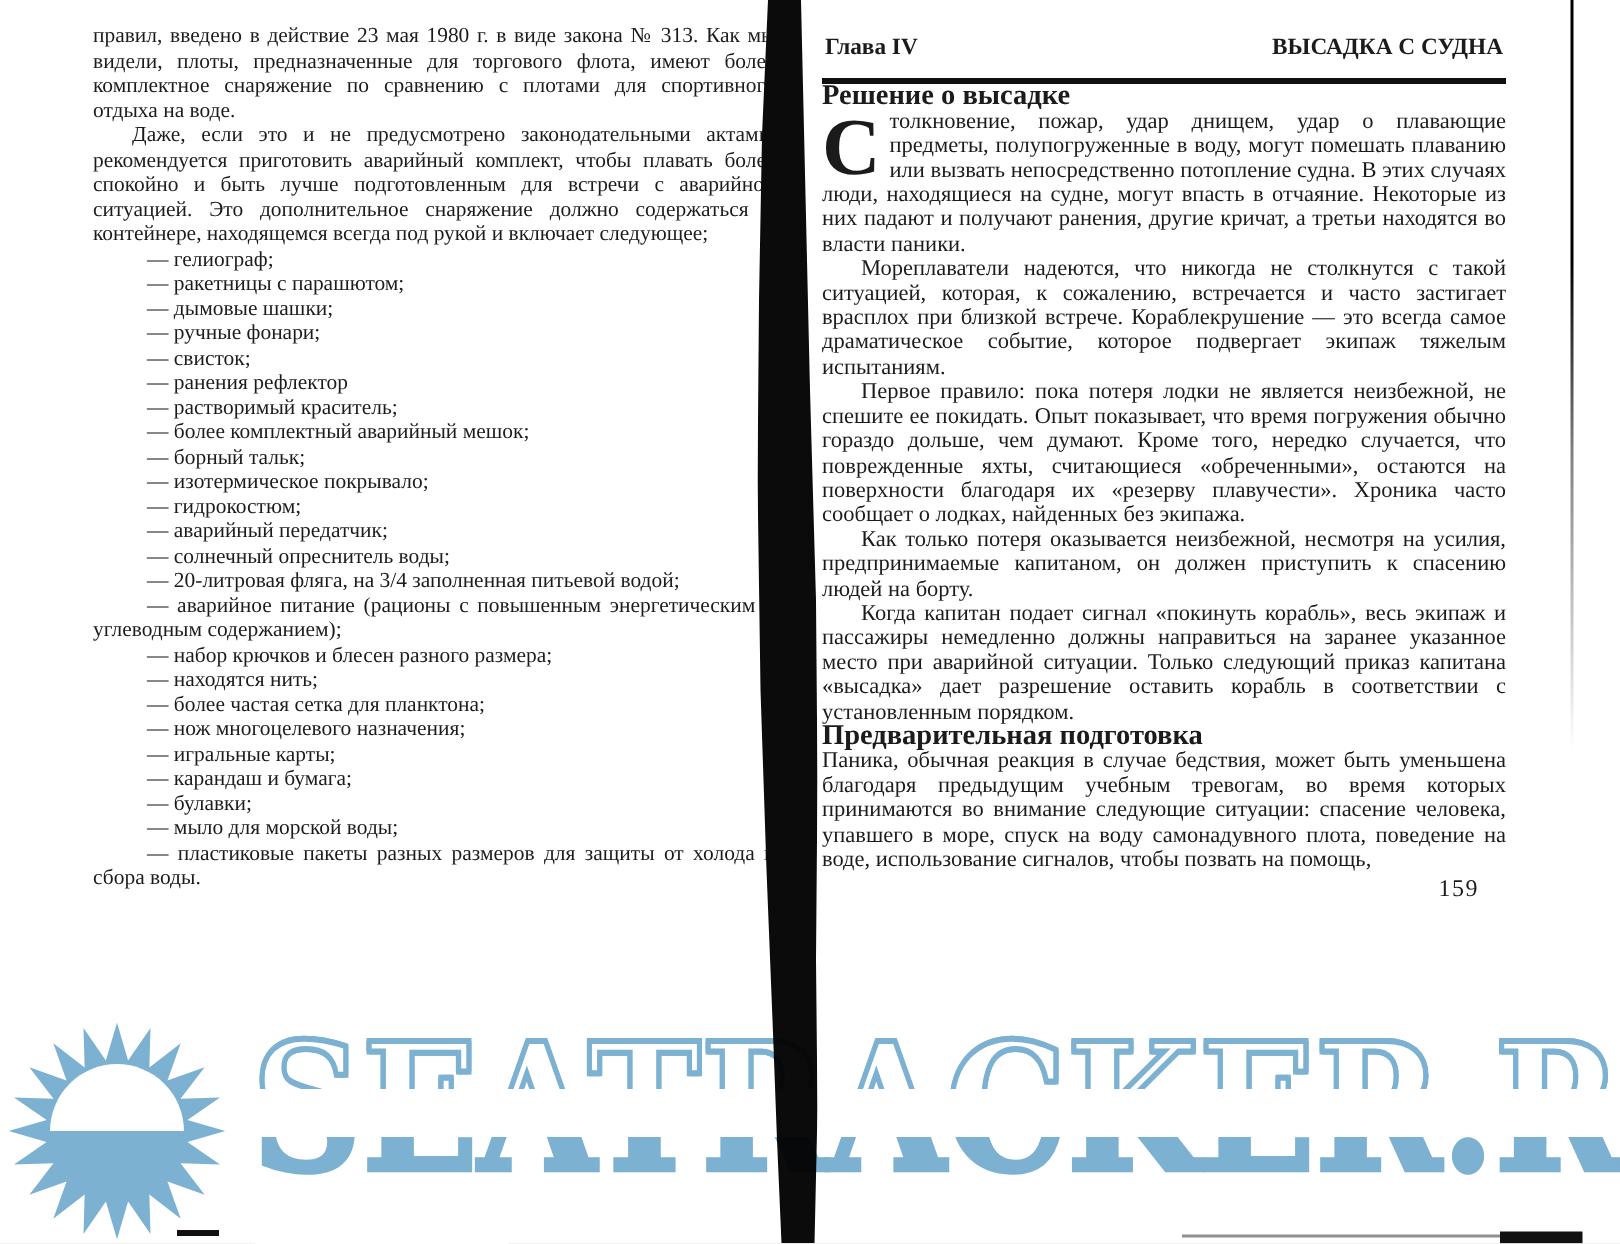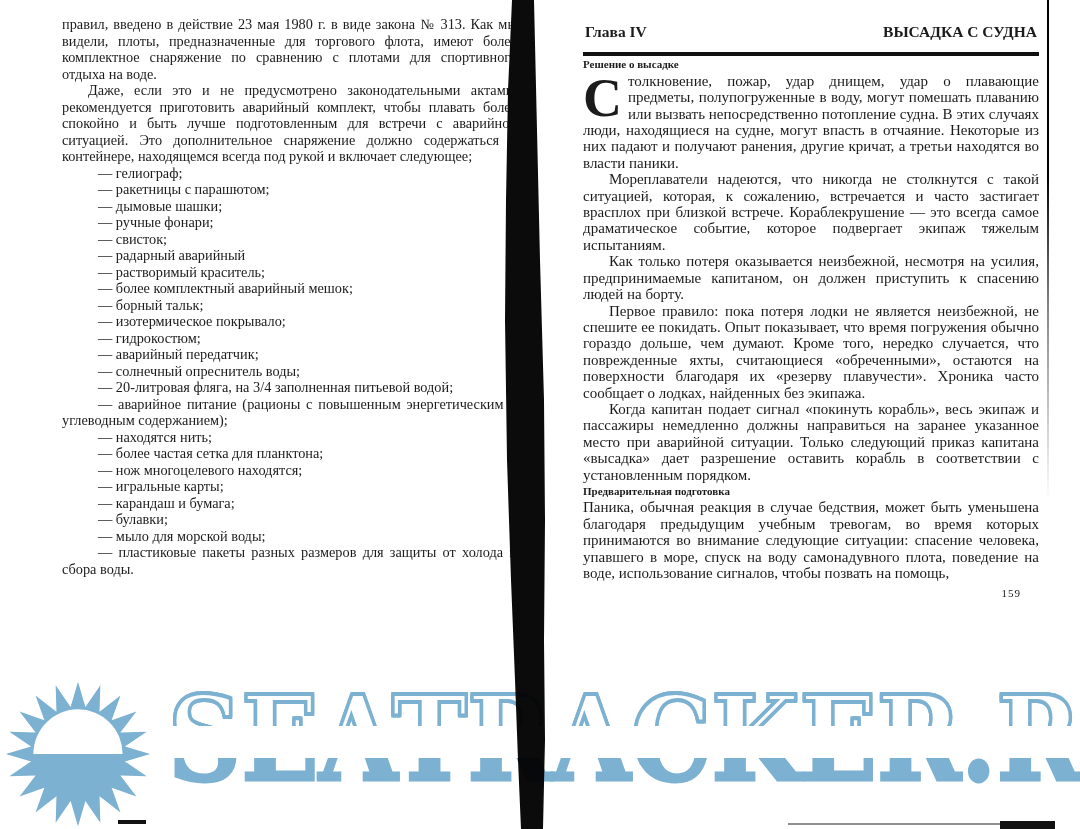--- a/index.html
+++ b/index.html
@@ -9,32 +9,32 @@
   
   .left-col{position:absolute;left:62px;top:16px;width:455px;
             font-size:14.3px;line-height:16.5px;text-align:justify;}
   .left-col p{margin:0;}
   .body-par{text-indent:26px;}
   .body-par.first{text-indent:0;}
   .list-item{text-indent:36px;margin:0;}
 
   
   .right-col{position:absolute;left:548px;top:16px;width:456px;
-             font-size:15px;line-height:16.4px;text-align:justify;margin-left:35px;}
+             font-size:15px;line-height:16.4px;text-align:justify;}
   .right-col p{margin:0;}
   .chapter-header{display:flex;justify-content:space-between;align-items:baseline;
                   font-weight:bold;font-size:15.5px;padding:8px 2px 12px 2px;text-align:left;}
   .header-rule{border:0;border-top:4px solid #101010;margin:0;}
-  .section-heading{font-weight:bold;font-size:11px;text-align:left;margin:0;}
+  .section-heading{font-weight:bold;font-size:19px;text-align:left;margin:0;}
   .sh1{margin-top:100px;margin-bottom:10px;}
   .sh2{margin-top:16px;margin-bottom:8px;}
   .dropcap{float:left;font-weight:bold;font-size:54px;line-height:44px;
            margin:3px 8px 0 0;letter-spacing:-2px;}
   .page-number{text-align:right;padding-right:18px;margin-top:4px !important;
-               font-size:11px;letter-spacing:1px;font-family:Liberation Serif, serif;}
+               font-size:16px;letter-spacing:1px;font-family:Liberation Serif, serif;}
 
   
   .gutter{position:absolute;left:500px;top:0;width:50px;height:829px;background:#0b0b0b;
           clip-path:polygon(12px 0,8px 90px,6px 200px,5px 320px,7px 460px,11px 580px,
                             15px 680px,18px 760px,21px 829px,43px 829px,45px 740px,
                             44px 640px,45px 520px,44px 400px,40px 260px,37px 130px,34px 0);}
   .right-edge-line{position:absolute;left:1047px;top:0;width:2px;height:500px;
                    background:linear-gradient(#000 0 35%,rgba(0,0,0,.5) 60%,transparent);}
   .bottom-gray-line{position:absolute;left:788px;top:823px;width:215px;height:2px;background:#8f8f8f;}
   .bottom-black-line{position:absolute;left:1000px;top:821px;width:55px;height:8px;background:#111;}
@@ -58,54 +58,55 @@
 <div class="page">
 
   <div class="left-col">
     <p class="body-par first">правил, введено в действие 23 мая 1980 г. в виде закона № 313. Как мы видели, плоты, предназначенные для торгового флота, имеют более комплектное снаряжение по сравнению с плотами для спортивного отдыха на воде.</p>
     <p class="body-par">Даже, если это и не предусмотрено законодательными актами, рекомендуется приготовить аварийный комплект, чтобы плавать более спокойно и быть лучше подготовленным для встречи с аварийной ситуацией. Это дополнительное снаряжение должно содержаться в контейнере, находящемся всегда под рукой и включает следующее;</p>
     <p class="list-item">— гелиограф;</p>
     <p class="list-item">— ракетницы с парашютом;</p>
     <p class="list-item">— дымовые шашки;</p>
     <p class="list-item">— ручные фонари;</p>
     <p class="list-item">— свисток;</p>
-    <p class="list-item">— радарный аварийный</p>
+    <p class="list-item">— ранения рефлектор</p>
     <p class="list-item">— растворимый краситель;</p>
     <p class="list-item">— более комплектный аварийный мешок;</p>
     <p class="list-item">— борный тальк;</p>
     <p class="list-item">— изотермическое покрывало;</p>
     <p class="list-item">— гидрокостюм;</p>
     <p class="list-item">— аварийный передатчик;</p>
     <p class="list-item">— солнечный опреснитель воды;</p>
     <p class="list-item">— 20-литровая фляга, на 3/4 заполненная питьевой водой;</p>
     <p class="list-item">— аварийное питание (рационы с повышенным энергетическим и углеводным содержанием);</p>
+    <p class="list-item">— набор крючков и блесен разного размера;</p>
     <p class="list-item">— находятся нить;</p>
     <p class="list-item">— более частая сетка для планктона;</p>
-    <p class="list-item">— нож многоцелевого находятся;</p>
+    <p class="list-item">— нож многоцелевого назначения;</p>
     <p class="list-item">— игральные карты;</p>
     <p class="list-item">— карандаш и бумага;</p>
     <p class="list-item">— булавки;</p>
     <p class="list-item">— мыло для морской воды;</p>
     <p class="list-item">— пластиковые пакеты разных размеров для защиты от холода и сбора воды.</p>
   </div>
 
   <div class="gutter"></div>
 
   <div class="right-col">
     <div class="chapter-header">
       <span>Глава IV</span>
       <span>ВЫСАДКА С СУДНА</span>
     </div>
     <hr class="header-rule">
 
     <p class="section-heading sh1">Решение о высадке</p>
     <p><span class="dropcap">С</span><span>толкновение, пожар, удар днищем, удар о плавающие предметы, полупогруженные в воду, могут помешать плаванию или вызвать непосредственно потопление судна. В этих случаях люди, находящиеся на судне, могут впасть в отчаяние. Некоторые из них падают и получают ранения, другие кричат, а третьи находятся во власти паники.</span></p>
     <p class="body-par">Мореплаватели надеются, что никогда не столкнутся с такой ситуацией, которая, к сожалению, встречается и часто застигает врасплох при близкой встрече. Кораблекрушение — это всегда самое драматическое событие, которое подвергает экипаж тяжелым испытаниям.</p>
+    <p class="body-par">Первое правило: пока потеря лодки не является неизбежной, не спешите ее покидать. Опыт показывает, что время погружения обычно гораздо дольше, чем думают. Кроме того, нередко случается, что поврежденные яхты, считающиеся «обреченными», остаются на поверхности благодаря их «резерву плавучести». Хроника часто сообщает о лодках, найденных без экипажа.</p>
     <p class="body-par">Как только потеря оказывается неизбежной, несмотря на усилия, предпринимаемые капитаном, он должен приступить к спасению людей на борту.</p>
-    <p class="body-par">Первое правило: пока потеря лодки не является неизбежной, не спешите ее покидать. Опыт показывает, что время погружения обычно гораздо дольше, чем думают. Кроме того, нередко случается, что поврежденные яхты, считающиеся «обреченными», остаются на поверхности благодаря их «резерву плавучести». Хроника часто сообщает о лодках, найденных без экипажа.</p>
     <p class="body-par">Когда капитан подает сигнал «покинуть корабль», весь экипаж и пассажиры немедленно должны направиться на заранее указанное место при аварийной ситуации. Только следующий приказ капитана «высадка» дает разрешение оставить корабль в соответствии с установленным порядком.</p>
 
     <p class="section-heading sh2">Предварительная подготовка</p>
     <p>Паника, обычная реакция в случае бедствия, может быть уменьшена благодаря предыдущим учебным тревогам, во время которых принимаются во внимание следующие ситуации: спасение человека, упавшего в море, спуск на воду самонадувного плота, поведение на воде, использование сигналов, чтобы позвать на помощь,</p>
 
     <p class="page-number">159</p>
   </div>
 
   <div class="right-edge-line"></div>
   <div class="bottom-gray-line"></div>

